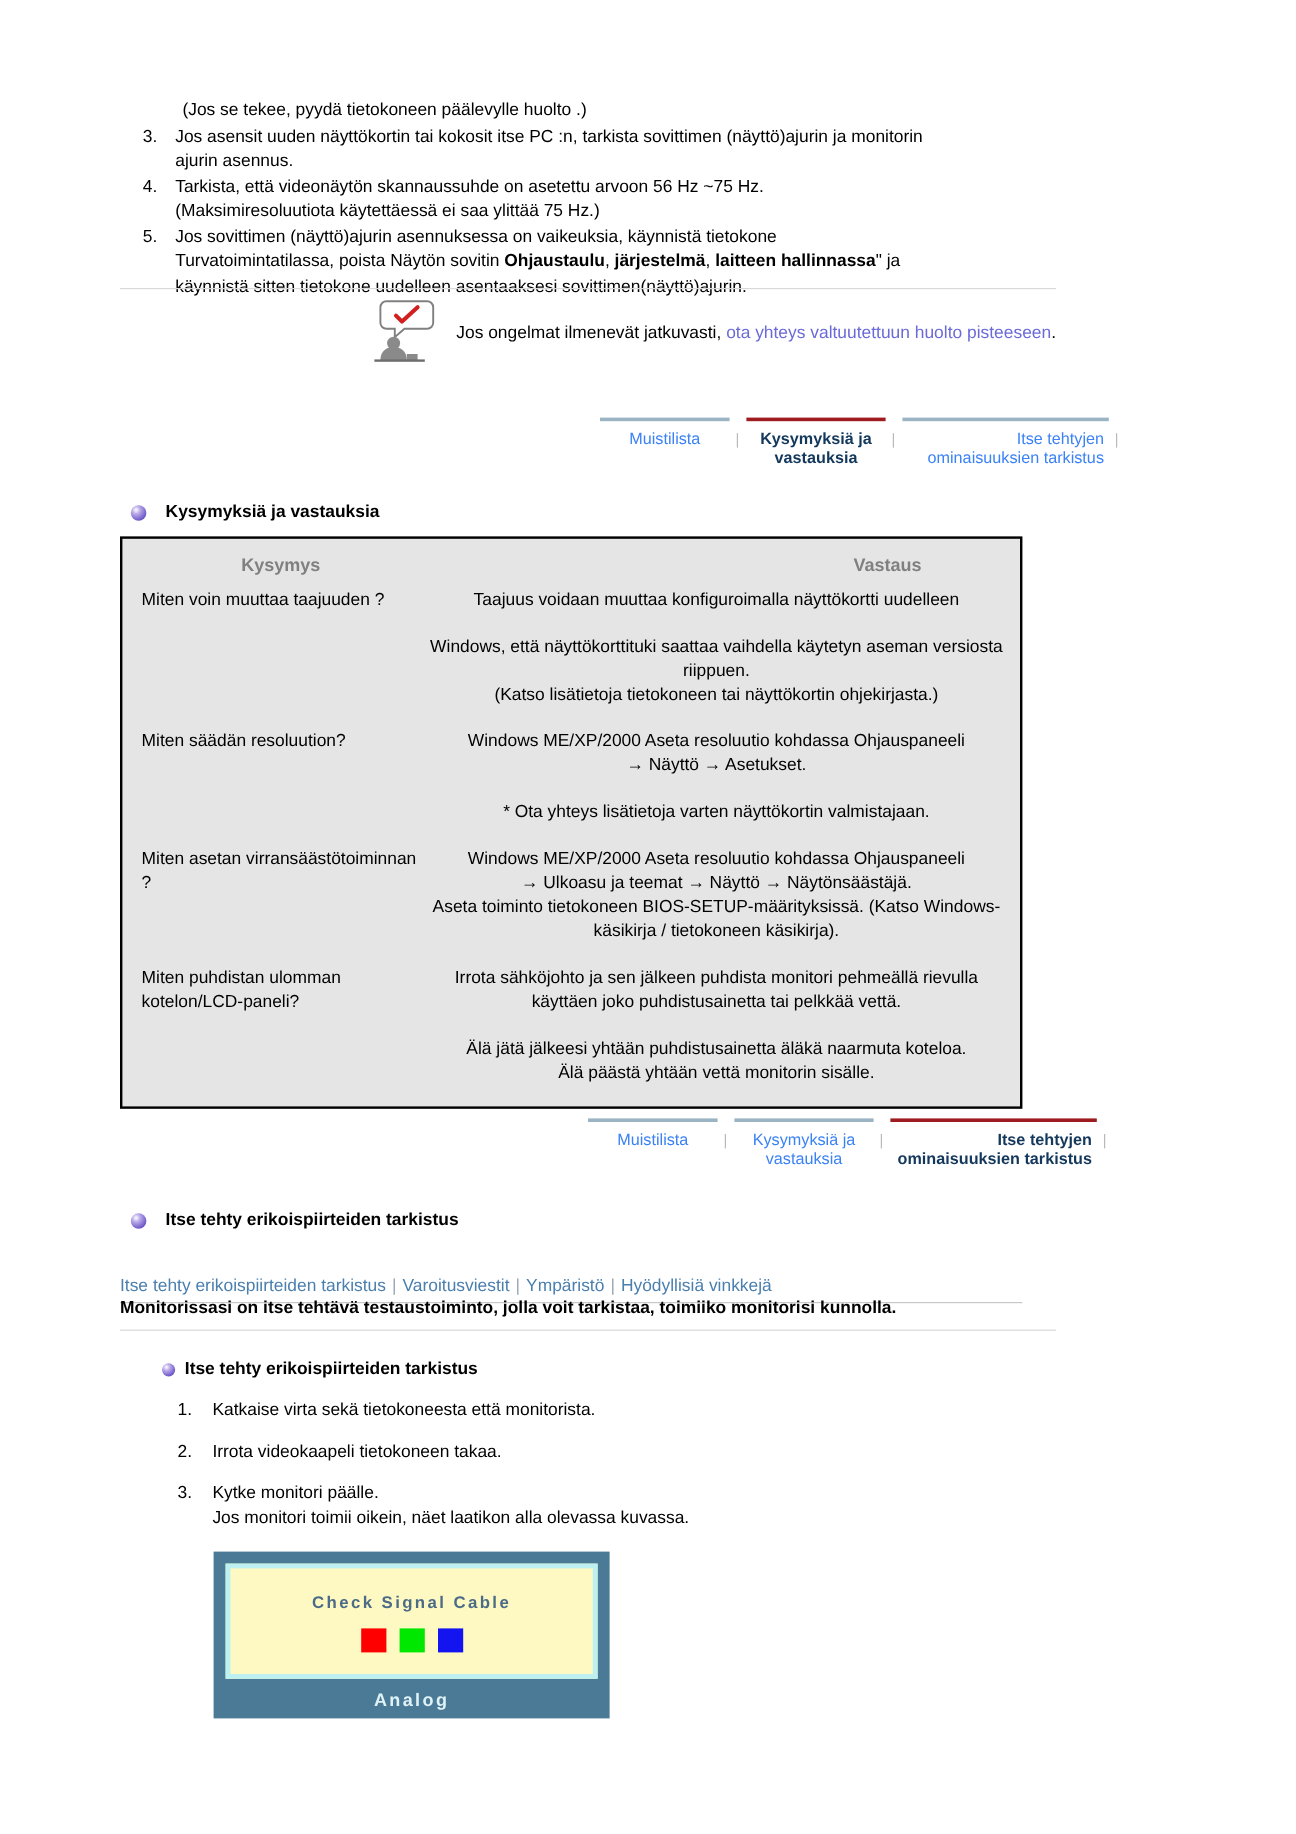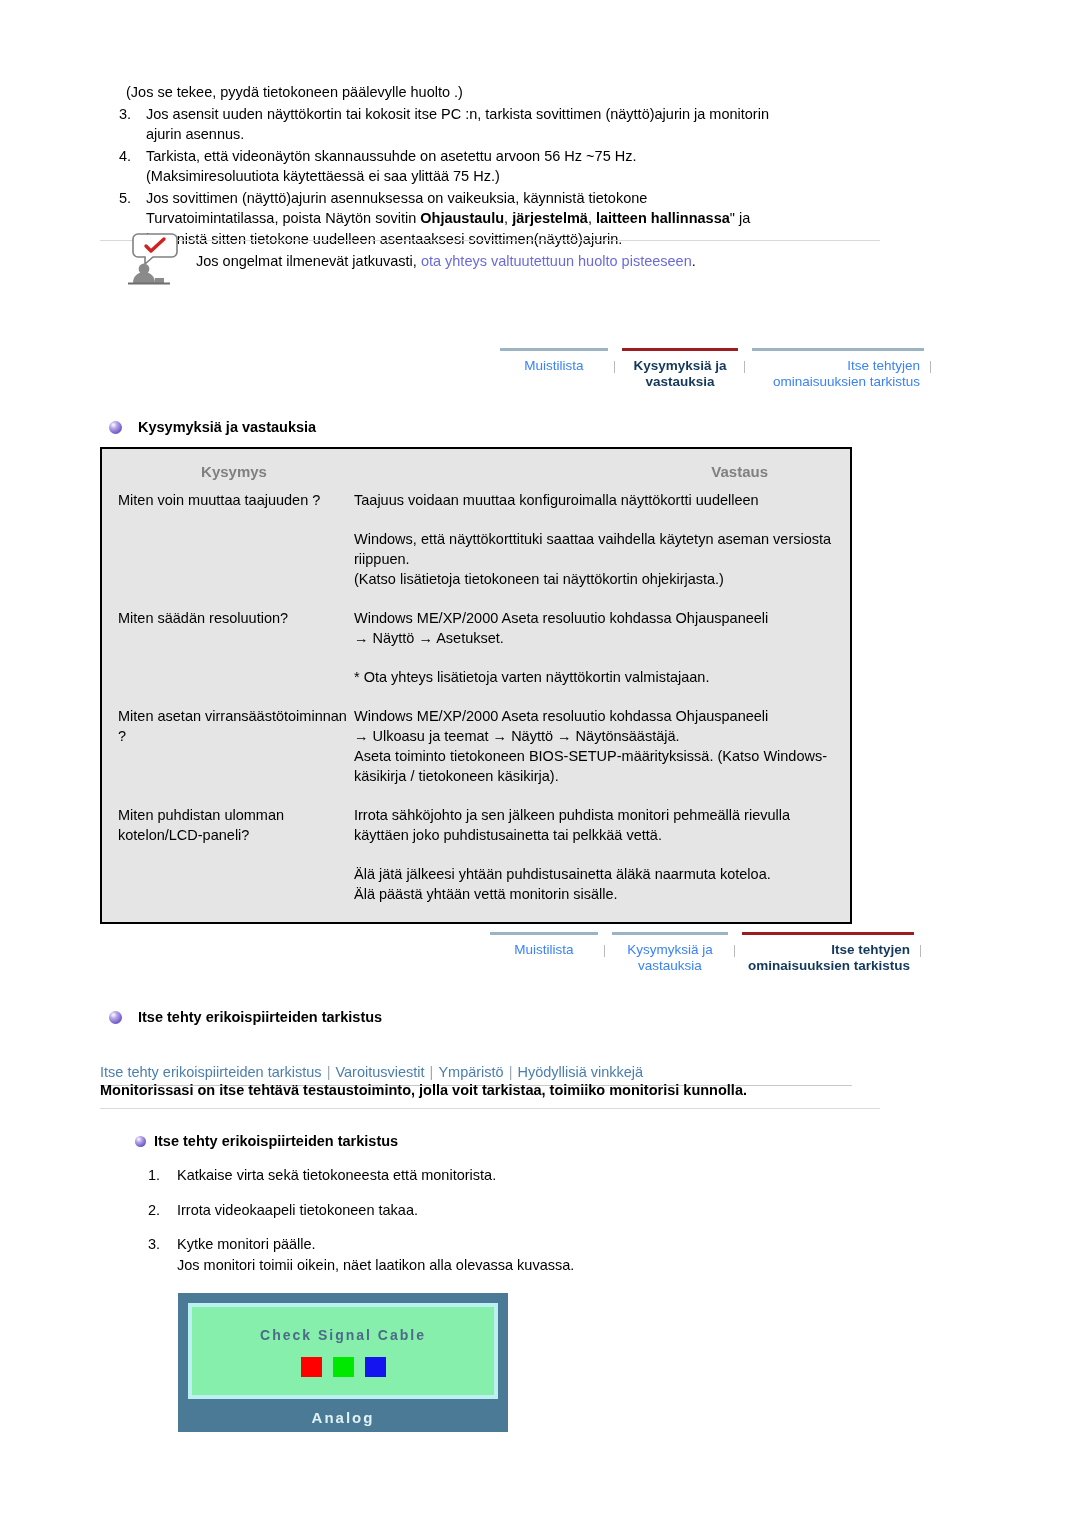--- a/index.html
+++ b/index.html
@@ -25,21 +25,21 @@
   
   .top-block {
     position: absolute;
     left: 100px;
     top: 82px;
     width: 780px;
     font-size: 14.5px;
     line-height: 20.5px;
   }
   .plain-line {
-    margin-left: 26px;
+    margin-left: 52px;
   }
   .num-item {
     display: flex;
     margin-top: 1px;
   }
   .num-item .num {
     width: 46px;
     flex: 0 0 46px;
     text-align: left;
     padding-left: 19px;
@@ -55,24 +55,25 @@
     left: 100px;
     width: 780px;
     height: 1px;
     background: #d9d9d9;
   }
 
   
   .note-row {
     position: absolute;
     left: 100px;
-    top: 231px;
+    top: 248px;
     width: 780px;
     display: flex;
     align-items: flex-start;
+    justify-content: flex-end;
   }
   .note-icon {
     width: 60px;
     flex: 0 0 60px;
     height: 56px;
     position: relative;
     margin-left: 22px;
   }
   .note-text {
     font-size: 14.5px;
@@ -183,20 +184,21 @@
     padding-left: 16px;
     box-sizing: border-box;
     font-size: 14.5px;
     line-height: 20px;
   }
   .qa-row .a {
     flex: 1 1 auto;
     font-size: 14.5px;
     line-height: 20px;
     padding-right: 10px;
+    text-align: center;
   }
   .a-para { margin: 0; }
   .a-gap { height: 19px; }
 
   
   .subnav {
     position: absolute;
     left: 100px;
     top: 1064px;
     width: 752px;
@@ -246,21 +248,21 @@
     top: 1293px;
     width: 330px;
     height: 139px;
     background: #4a7a96;
     box-sizing: border-box;
     padding: 10px 10px 0 10px;
   }
   .monitor-inner {
     width: 310px;
     height: 96px;
-    background: #86efac;
+    background: #fef9c3;
     border: 4px solid #bdf0f0;
     box-sizing: border-box;
     position: relative;
   }
   .mon-text {
     position: absolute;
     left: 0; right: 0;
     top: 20px;
     text-align: center;
     color: #4b6b87;

